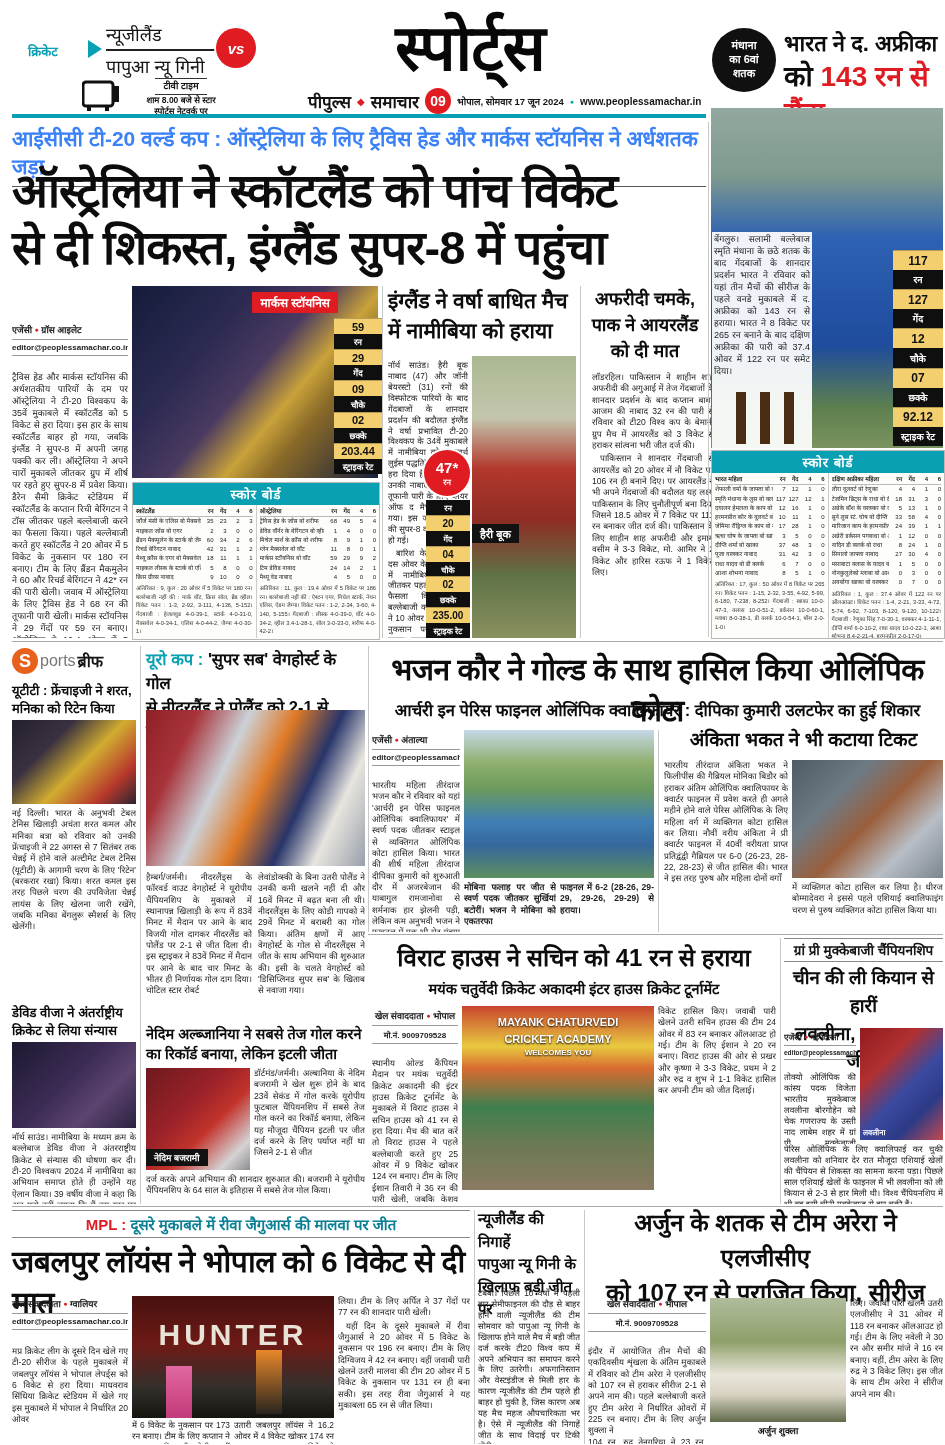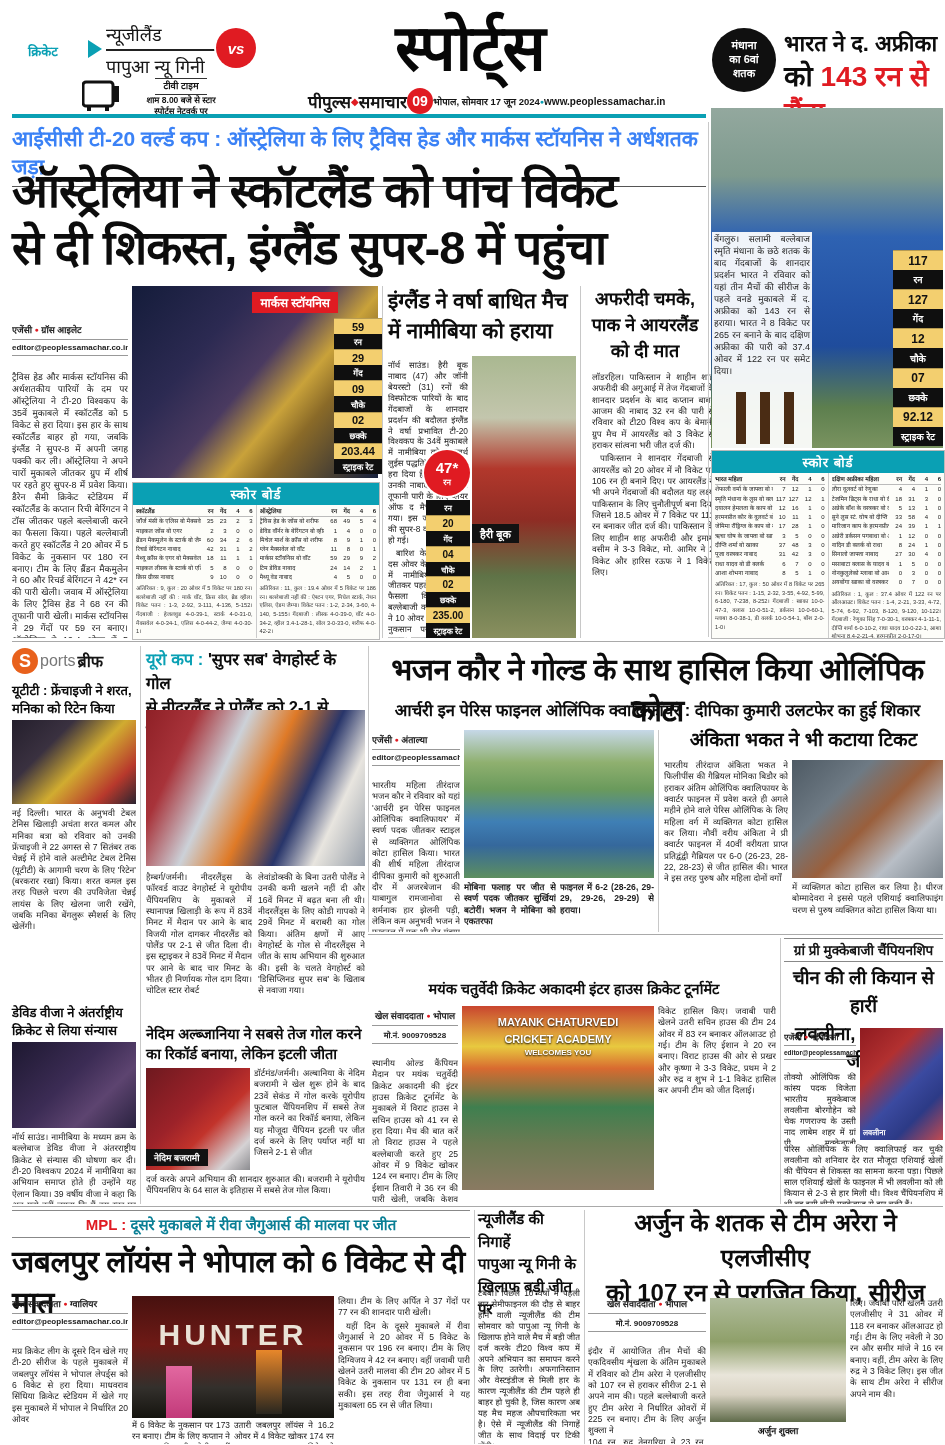--- a/index.html
+++ b/index.html
@@ -65,21 +65,21 @@
     <rect x="31" y="6" width="6" height="16" fill="#111"></rect>
     <rect x="5" y="27" width="4" height="4" fill="#111"></rect>
       <rect x="23" y="27" width="4" height="4" fill="#111"></rect>
   </svg>
   <div class="abs" style="left:126px;top:78px;width:110px;text-align:center;font-size:8.5px;font-weight:700;line-height:1.35">
     <div style="border-top:1px solid #333;border-bottom:1px solid #333;display:inline-block;padding:1px 8px;font-size:9.5px">टीवी टाइम</div>
     <div>शाम 8.00 बजे से स्टार</div>
     <div>स्पोर्ट्स नेटवर्क पर</div>
   </div>
   <div class="abs" style="left:300px;top:2px;width:340px;text-align:center;font-size:64px;font-weight:800;letter-spacing:-1px;color:#070707">स्पोर्ट्स</div>
-  <div class="abs" style="left:308px;top:88px;width:400px;display:flex;align-items:center;">
+  <div class="abs" style="left:308px;top:88px;width:400px;display:flex;align-items:center;gap:6px">
     <span style="font-size:17px;font-weight:800">पीपुल्स</span>
     <span class="red" style="font-size:10px">◆</span>
     <span style="font-size:17px;font-weight:800">समाचार</span>
     <span class="pgnum">09</span>
     <span style="font-size:9.5px;font-weight:700">भोपाल, सोमवार 17 जून 2024</span>
     <span class="dot-teal">●</span>
     <span style="font-size:10px;font-weight:700">www.peoplessamachar.in</span>
   </div>
   <div class="abs" style="left:12px;top:114px;width:694px;height:4px;background:#0aa0b4"></div>
 
@@ -514,20 +514,21 @@
   <div class="abs b86" style="left:464px;top:882px;width:92px;height:50px;font-weight:700">मोबिना फलाह पर जीत से स्वर्ण पदक जीतकर सुर्खियां बटोरीं। भजन ने मोबिना को एकतरफा</div>
   <div class="abs b86" style="left:560px;top:882px;width:94px;height:50px;font-weight:700">फाइनल में 6-2 (28-26, 29-29, 29-26, 29-29) से हराया।</div>
   <div class="vr" style="left:658px;top:730px;height:202px"></div>
   <div class="abs hl" style="left:664px;top:726px;width:279px;font-size:19px;text-align:center">अंकिता भकत ने भी कटाया टिकट</div>
   <div class="abs b86" style="left:664px;top:760px;width:124px;height:172px">भारतीय तीरंदाज अंकिता भकत ने फिलीपींस की गैब्रियल मोनिका बिडौर को हराकर अंतिम ओलिंपिक क्वालिफायर के क्वार्टर फाइनल में प्रवेश करते ही अगले महीने होने वाले पेरिस ओलिंपिक के लिए महिला वर्ग में व्यक्तिगत कोटा हासिल कर लिया। नौवीं वरीय अंकिता ने प्री क्वार्टर फाइनल में 40वीं वरीयता प्राप्त प्रतिद्वंद्वी गैब्रियल पर 6-0 (26-23, 28-22, 28-23) से जीत हासिल की। भारत ने इस तरह पुरुष और महिला दोनों वर्गों</div>
   <div class="photo" style="left:792px;top:760px;width:151px;height:118px;background:linear-gradient(135deg,#4e5a64 0%,#6e7a84 30%,#9a5f3c 52%,#b8bec6 75%,#7c868e 100%)"></div>
   <div class="abs b86" style="left:792px;top:882px;width:151px;height:50px">में व्यक्तिगत कोटा हासिल कर लिया है। धीरज बोम्मादेवरा ने इससे पहले एशियाई क्वालिफाइंग चरण से पुरुष व्यक्तिगत कोटा हासिल किया था।</div>
 
   <div class="hrl" style="left:368px;top:934px;width:575px"></div>
 
+  <div class="abs hl" style="left:372px;top:940px;width:404px;font-size:24px;text-align:center">विराट हाउस ने सचिन को 41 रन से हराया</div>
   <div class="abs hl" style="left:372px;top:978px;width:404px;font-size:14.5px;text-align:center">मयंक चतुर्वेदी क्रिकेट अकादमी इंटर हाउस क्रिकेट टूर्नामेंट</div>
   <div class="abs byline-box" style="left:372px;top:1006px;width:86px;text-align:center">
     <div class="byline-line"><span>खेल संवाददाता</span> <span class="dot-red">●</span> <span>भोपाल</span></div>
     <div class="email-line">मो.नं. 9009709528</div>
   </div>
   <div class="abs b86" style="left:372px;top:1058px;width:86px;height:146px">स्थानीय ओल्ड कैंपियन मैदान पर मयंक चतुर्वेदी क्रिकेट अकादमी की इंटर हाउस क्रिकेट टूर्नामेंट के मुकाबले में विराट हाउस ने सचिन हाउस को 41 रन से हरा दिया। मैच की बात करें तो विराट हाउस ने पहले बल्लेबाजी करते हुए 25 ओवर में 9 विकेट खोकर 124 रन बनाए। टीम के लिए ईशान तिवारी ने 36 रन की पारी खेली, जबकि केशव और पलक ने 15-15 रन का योगदान दिया।</div>
   <div class="photo" style="left:462px;top:1006px;width:192px;height:184px;background:linear-gradient(180deg,#c9452f 0%,#e8c93f 22%,#d86a30 34%,#3f7f4f 55%,#6a7a52 75%,#8a7a62 100%)">
     <div style="position:absolute;left:0;top:8px;width:100%;text-align:center;color:#fff;font-weight:800;font-size:11px;text-shadow:0 1px 2px #000;line-height:1.5">
       <div>MAYANK CHATURVEDI</div>
         <div>CRICKET ACADEMY</div>

